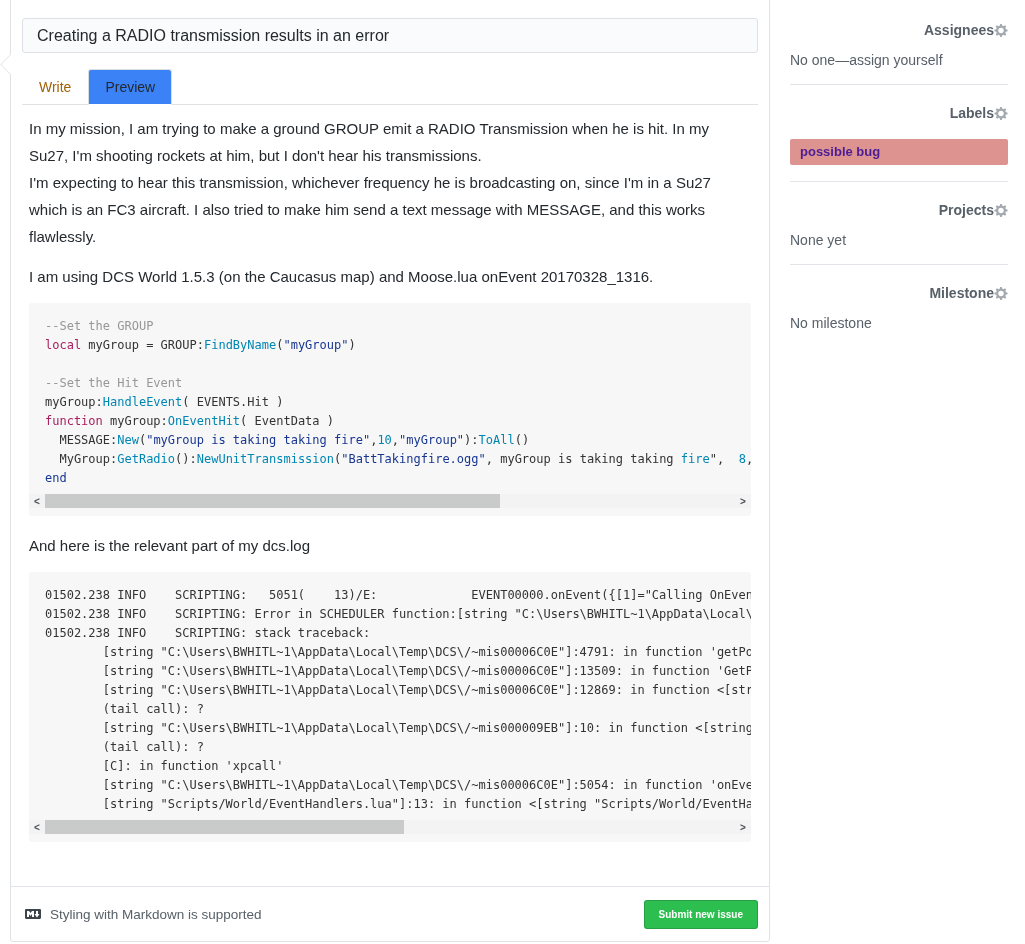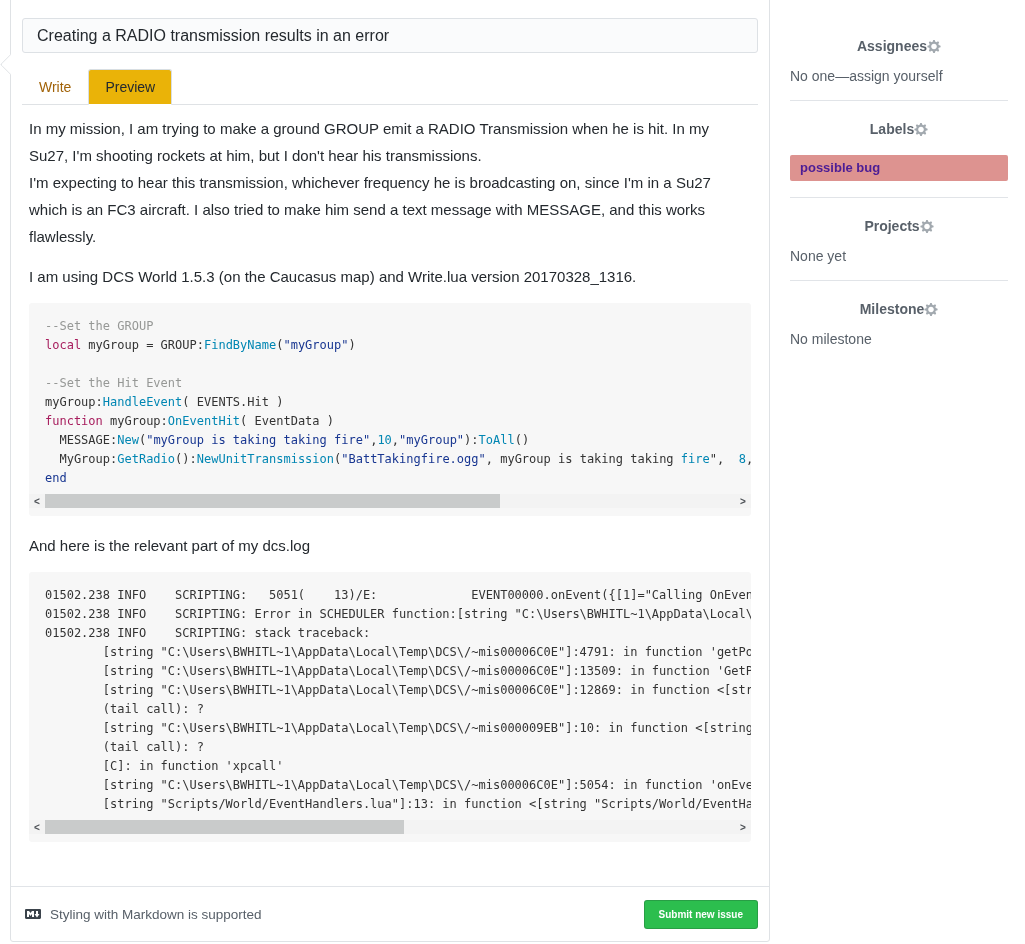--- a/index.html
+++ b/index.html
@@ -24,21 +24,21 @@
     background:#fafbfc; border:1px solid #dde1e5; border-radius:3px; outline:none;
     font-family:"Liberation Sans", sans-serif;
   }
   
   .tab-nav { margin-top:16px; border-bottom:1px solid #dfe2e5; display:flex; height:36px; }
   .tab {
     padding:8px 16px; font-size:14px; color:#a16207; cursor:pointer;
     border:1px solid transparent; border-radius:3px 3px 0 0; margin-bottom:-1px; line-height:18px;
   }
   .tab.active {
-    background:#eab308; color:#24292e; border-color:#d8dee2; border-bottom-color:#fff;
+    background:#3b82f6; color:#24292e; border-color:#d8dee2; border-bottom-color:#fff;
   }
   
   .preview-body { padding:10px 7px 0 7px; font-size:15px; line-height:27px; color:#24292e; }
   .preview-body p { margin:0 0 13px 0; }
   .code-block {
     background:#f7f7f7; border-radius:3px; margin:0 0 16px 0; overflow:hidden;
   }
   .code-lines {
     padding:14px 16px 0 16px; font-family:"DejaVu Sans Mono","Liberation Mono",monospace;
     font-size:12px; line-height:19px; color:#333; white-space:pre; overflow:hidden;
@@ -70,21 +70,21 @@
   .md-note svg { fill:#3b434b; }
   .submit-btn {
     background:#2cbe4e; color:#fff; font-weight:bold; font-size:10px;
     border:1px solid rgba(27,31,35,0.2); border-radius:3px; padding:8px 14px;
     cursor:pointer; font-family:"Liberation Sans", sans-serif;
   }
   
   .sidebar { position:absolute; left:790px; top:22px; width:218px; }
   .side-section { border-bottom:1px solid #e1e4e8; padding-bottom:16px; margin-bottom:20px; }
   .side-section.last { border-bottom:none; }
-  .side-head { display:flex; align-items:center; justify-content:center; margin-bottom:14px;margin-top:16px; }
+  .side-head { display:flex; align-items:center; justify-content:flex-end; margin-bottom:14px; }
   .side-title { font-size:14px; font-weight:bold; color:#586069; }
   .gear { fill:#a2a9af; cursor:pointer; }
   .side-value { font-size:14px; color:#586069; }
   .label-chip {
     margin-top:0; height:26px; line-height:26px; padding-left:10px;
     background:#dd9390; color:#4c1d95; font-size:13px; font-weight:bold;
     border-radius:2px; cursor:pointer;
   }
   .labels-section .side-head { margin-bottom:18px; }
 </style>
@@ -97,21 +97,21 @@
 
     <input class="title-input" type="text" value="Creating a RADIO transmission results in an error" style="">
 
     <div class="tab-nav">
       <div class="tab">Write</div>
       <div class="tab active">Preview</div>
     </div>
 
     <div class="preview-body">
       <p><span>In my mission, I am trying to make a ground GROUP emit a RADIO Transmission when he is hit. In my Su27, I'm shooting rockets at him, but I don't hear his transmissions.</span><br><span>I'm expecting to hear this transmission, whichever frequency he is broadcasting on, since I'm in a Su27 which is an FC3 aircraft. I also tried to make him send a text message with MESSAGE, and this works flawlessly.</span></p>
-      <p>I am using DCS World 1.5.3 (on the Caucasus map) and Write.lua version 20170328_1316.</p>
+      <p>I am using DCS World 1.5.3 (on the Caucasus map) and Moose.lua onEvent 20170328_1316.</p>
 
       <div class="code-block">
         <div class="code-lines" id="lua-code"><div class="cl"><span class="tok-com">--Set the GROUP</span></div><div class="cl"><span class="tok-kw">local</span><span> myGroup = GROUP:</span><span class="tok-fn">FindByName</span><span>(</span><span class="tok-str">"myGroup"</span><span>)</span></div><div class="cl"> </div><div class="cl"><span class="tok-com">--Set the Hit Event</span></div><div class="cl"><span>myGroup:</span><span class="tok-fn">HandleEvent</span><span>( EVENTS.Hit )</span></div><div class="cl"><span class="tok-kw">function</span><span> myGroup:</span><span class="tok-fn">OnEventHit</span><span>( EventData )</span></div><div class="cl"><span>  MESSAGE:</span><span class="tok-fn">New</span><span>(</span><span class="tok-str">"myGroup is taking taking fire"</span><span>,</span><span class="tok-num">10</span><span>,</span><span class="tok-str">"myGroup"</span><span>):</span><span class="tok-fn">ToAll</span><span>()</span></div><div class="cl"><span>  MyGroup:</span><span class="tok-fn">GetRadio</span><span>():</span><span class="tok-fn">NewUnitTransmission</span><span>(</span><span class="tok-str">"BattTakingfire.ogg"</span><span>, myGroup is taking taking </span><span class="tok-fn">fire</span><span>",  </span><span class="tok-num">8</span><span>, </span></div><div class="cl"><span class="tok-str">end</span></div></div>
         <div class="hscroll">
           <span class="arr">&lt;</span>
           <div class="track">
               <div class="thumb thumb-code"></div>
             </div>
           <span class="arr">&gt;</span>
         </div>

